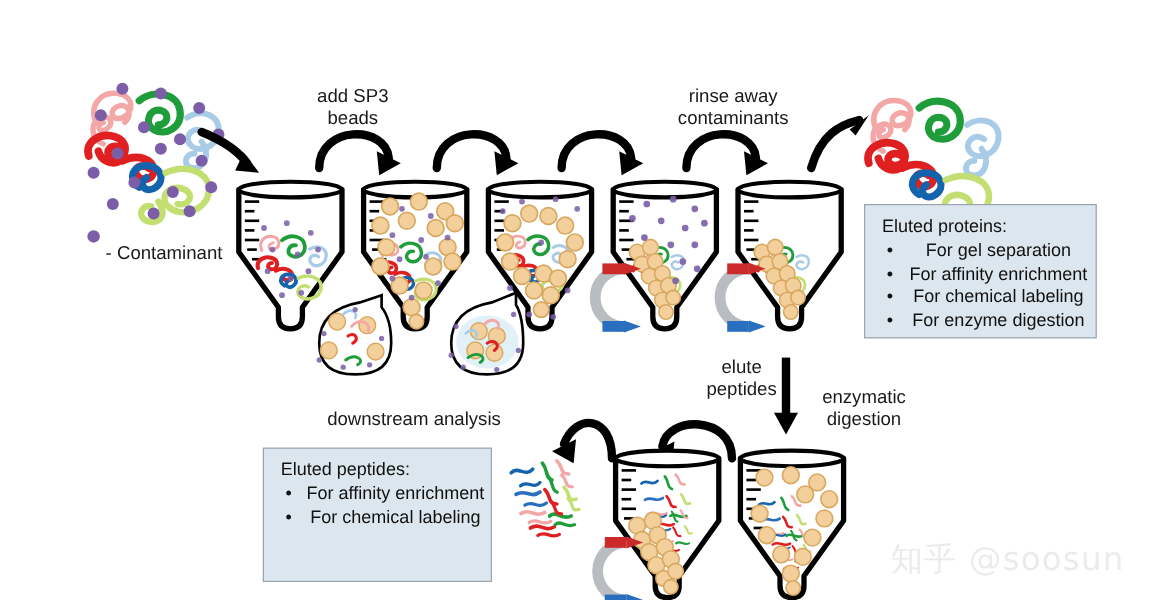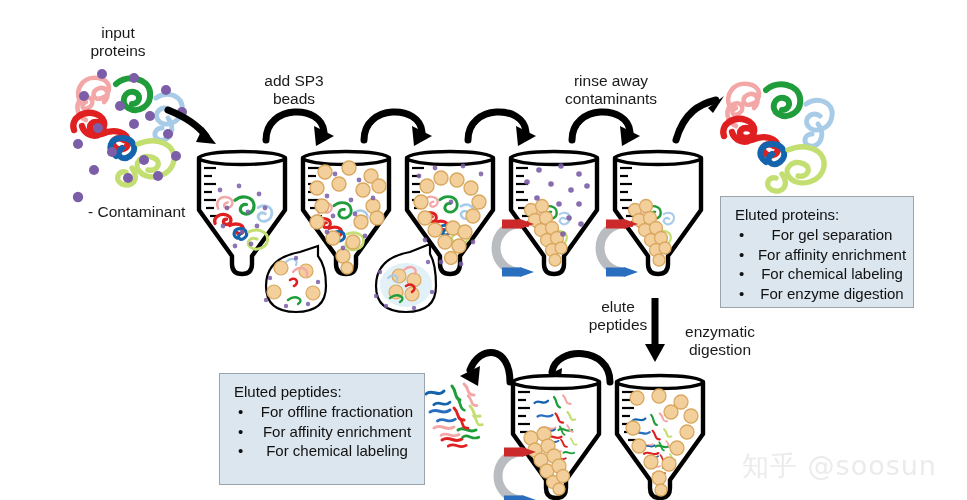--- a/index.html
+++ b/index.html
@@ -415,54 +415,52 @@
           <circle cx="60" cy="72" r="7"></circle>
         <circle cx="34" cy="86" r="7"></circle>
           <circle cx="52" cy="88" r="7"></circle>
           <circle cx="42" cy="102" r="7"></circle>
         <circle cx="44" cy="114" r="6"></circle>
       </g>
     </g>
 
   </svg>
 
-  <div class="lbl" style="left:62px;top:24px;width:112px;">input
-proteins</div>
 
   <div class="lbl" style="left:248px;top:72px;width:92px;">add SP3
 beads</div>
 
 
 
   <div class="lbl" style="left:552px;top:72px;width:118px;">rinse away
 contaminants</div>
 
   <div class="lbl" style="left:88px;top:203px;width:120px;text-align:left;">- Contaminant</div>
 
   <div class="lbl" style="left:578px;top:298px;width:80px;">elute
 peptides</div>
 
   <div class="lbl" style="left:672px;top:323px;width:96px;">enzymatic
 digestion</div>
 
-
-  <div class="infobox" style="left:720px;top:170px;width:194px;height:112px;margin-top:26px;">
+  <div class="lbl" style="left:250px;top:341px;width:190px;">downstream analysis</div>
+
+  <div class="infobox" style="left:720px;top:170px;width:194px;height:112px;">
     <div class="ttl">Eluted proteins:</div>
     <ul>
       <li>For gel separation</li>
       <li>For affinity enrichment</li>
       <li>For chemical labeling</li>
       <li>For enzyme digestion</li>
     </ul>
   </div>
 
-  <div class="infobox" style="left:219px;top:373px;width:206px;height:112px;">
+  <div class="infobox" style="left:219px;top:373px;width:191px;height:112px;">
     <div class="ttl">Eluted peptides:</div>
     <ul>
-      <li>For offline fractionation</li>
       <li>For affinity enrichment</li>
       <li>For chemical labeling</li>
     </ul>
   </div>
 
   <div class="wm" style="left:742px;top:448px;">知乎 @soosun</div>
 
 </div>
 
 </body></html>

